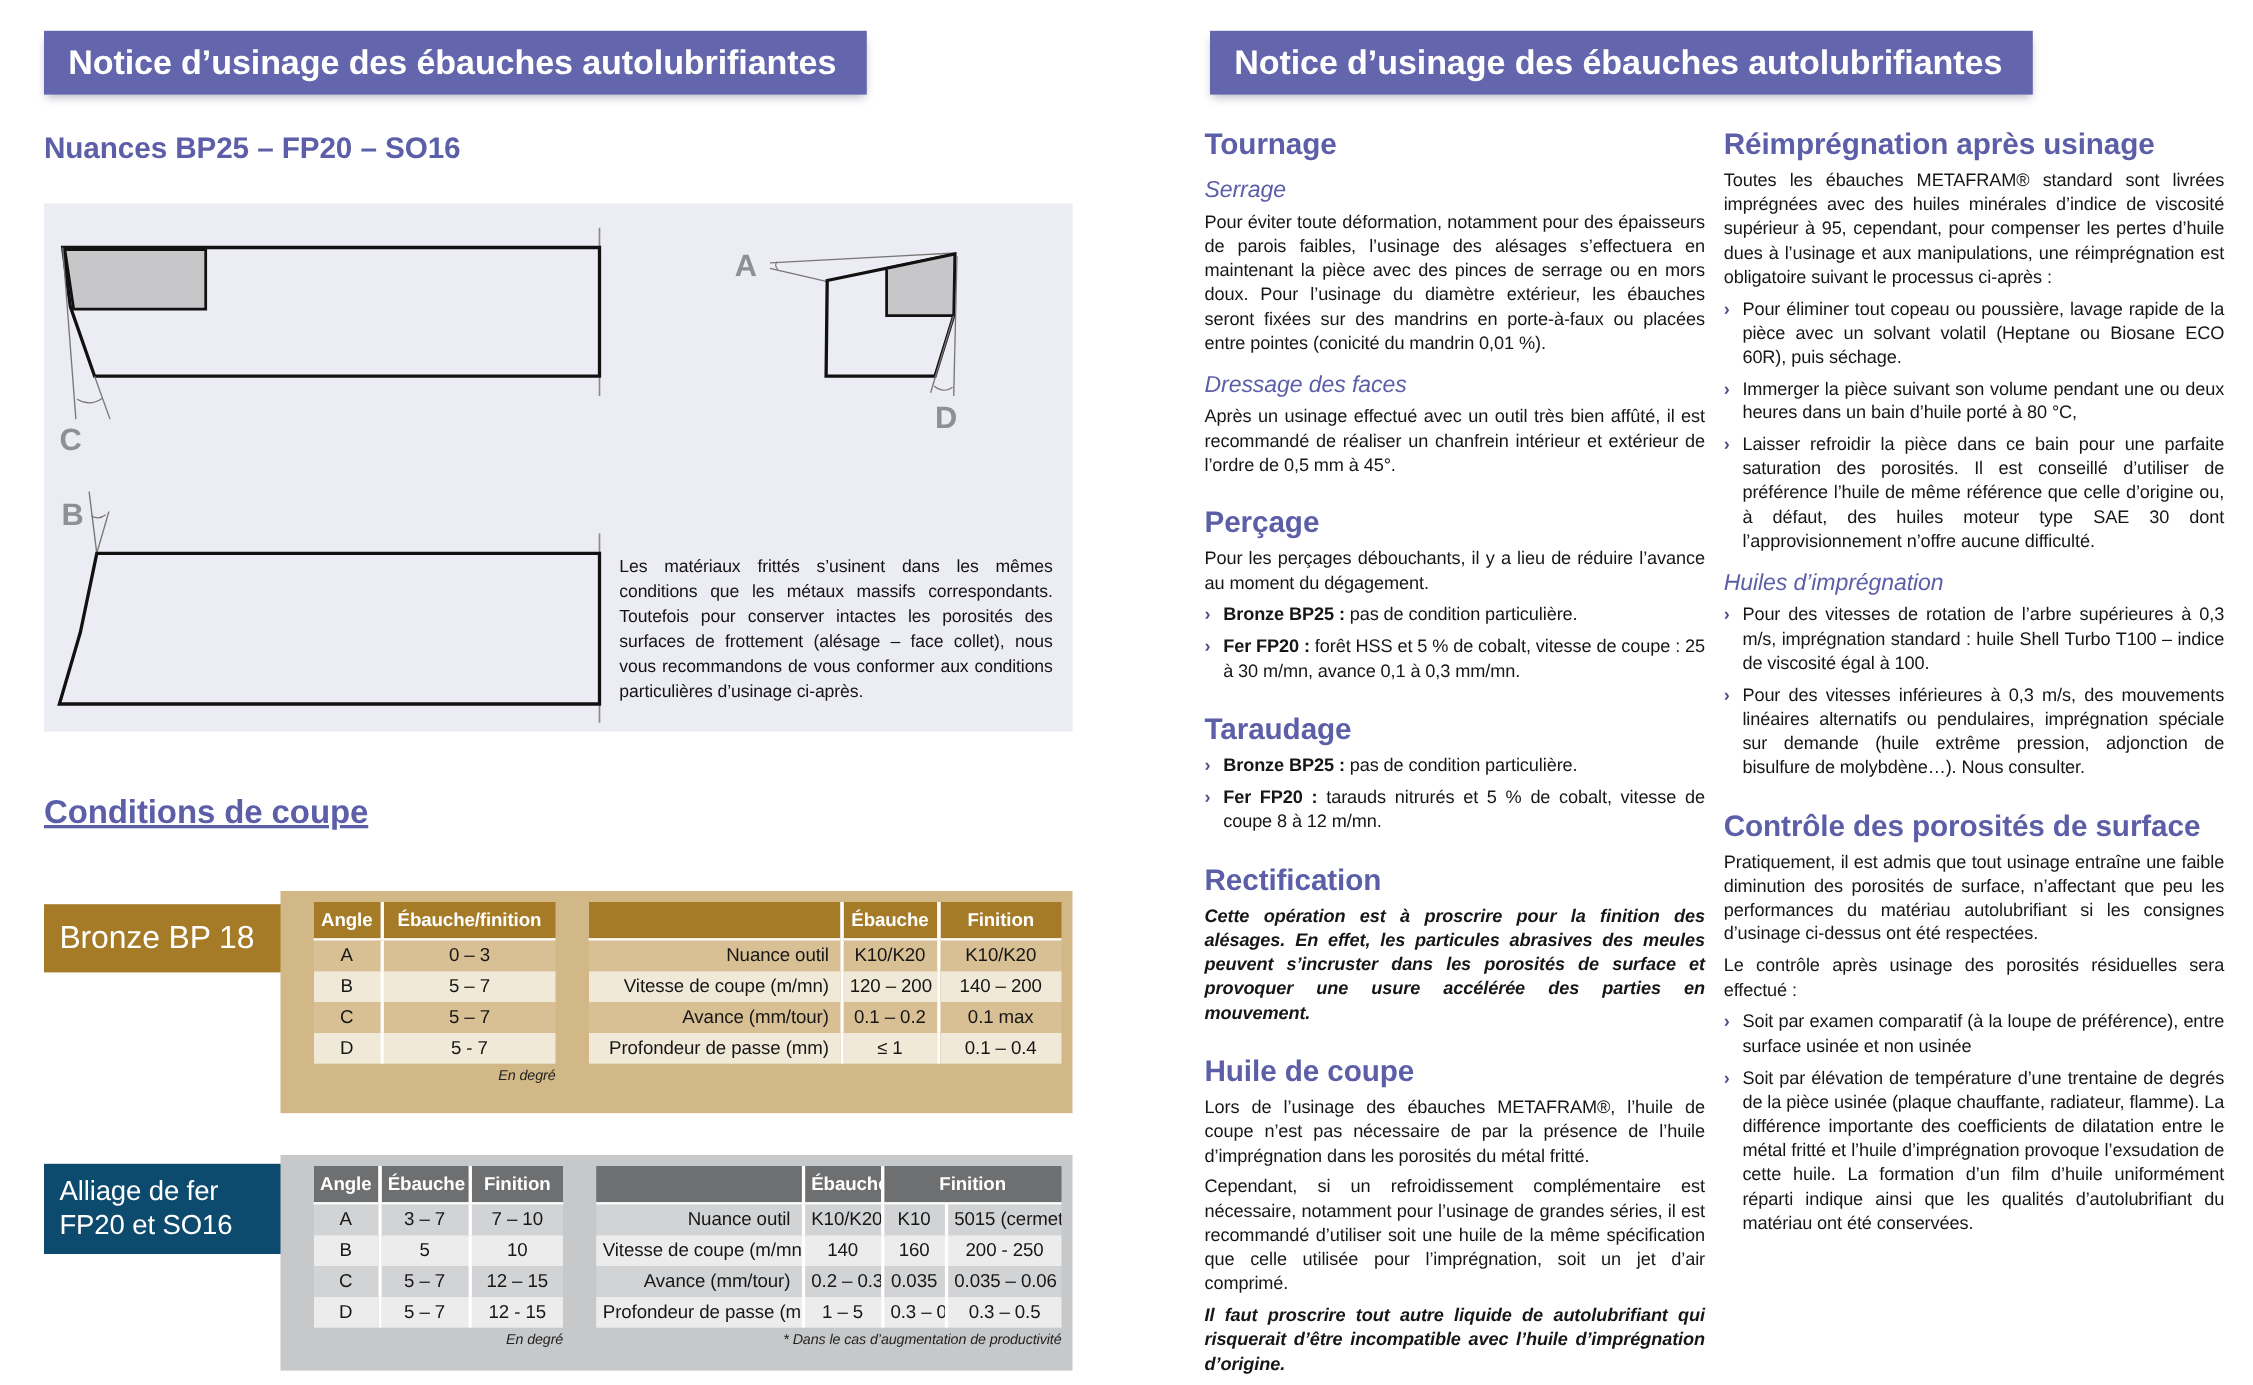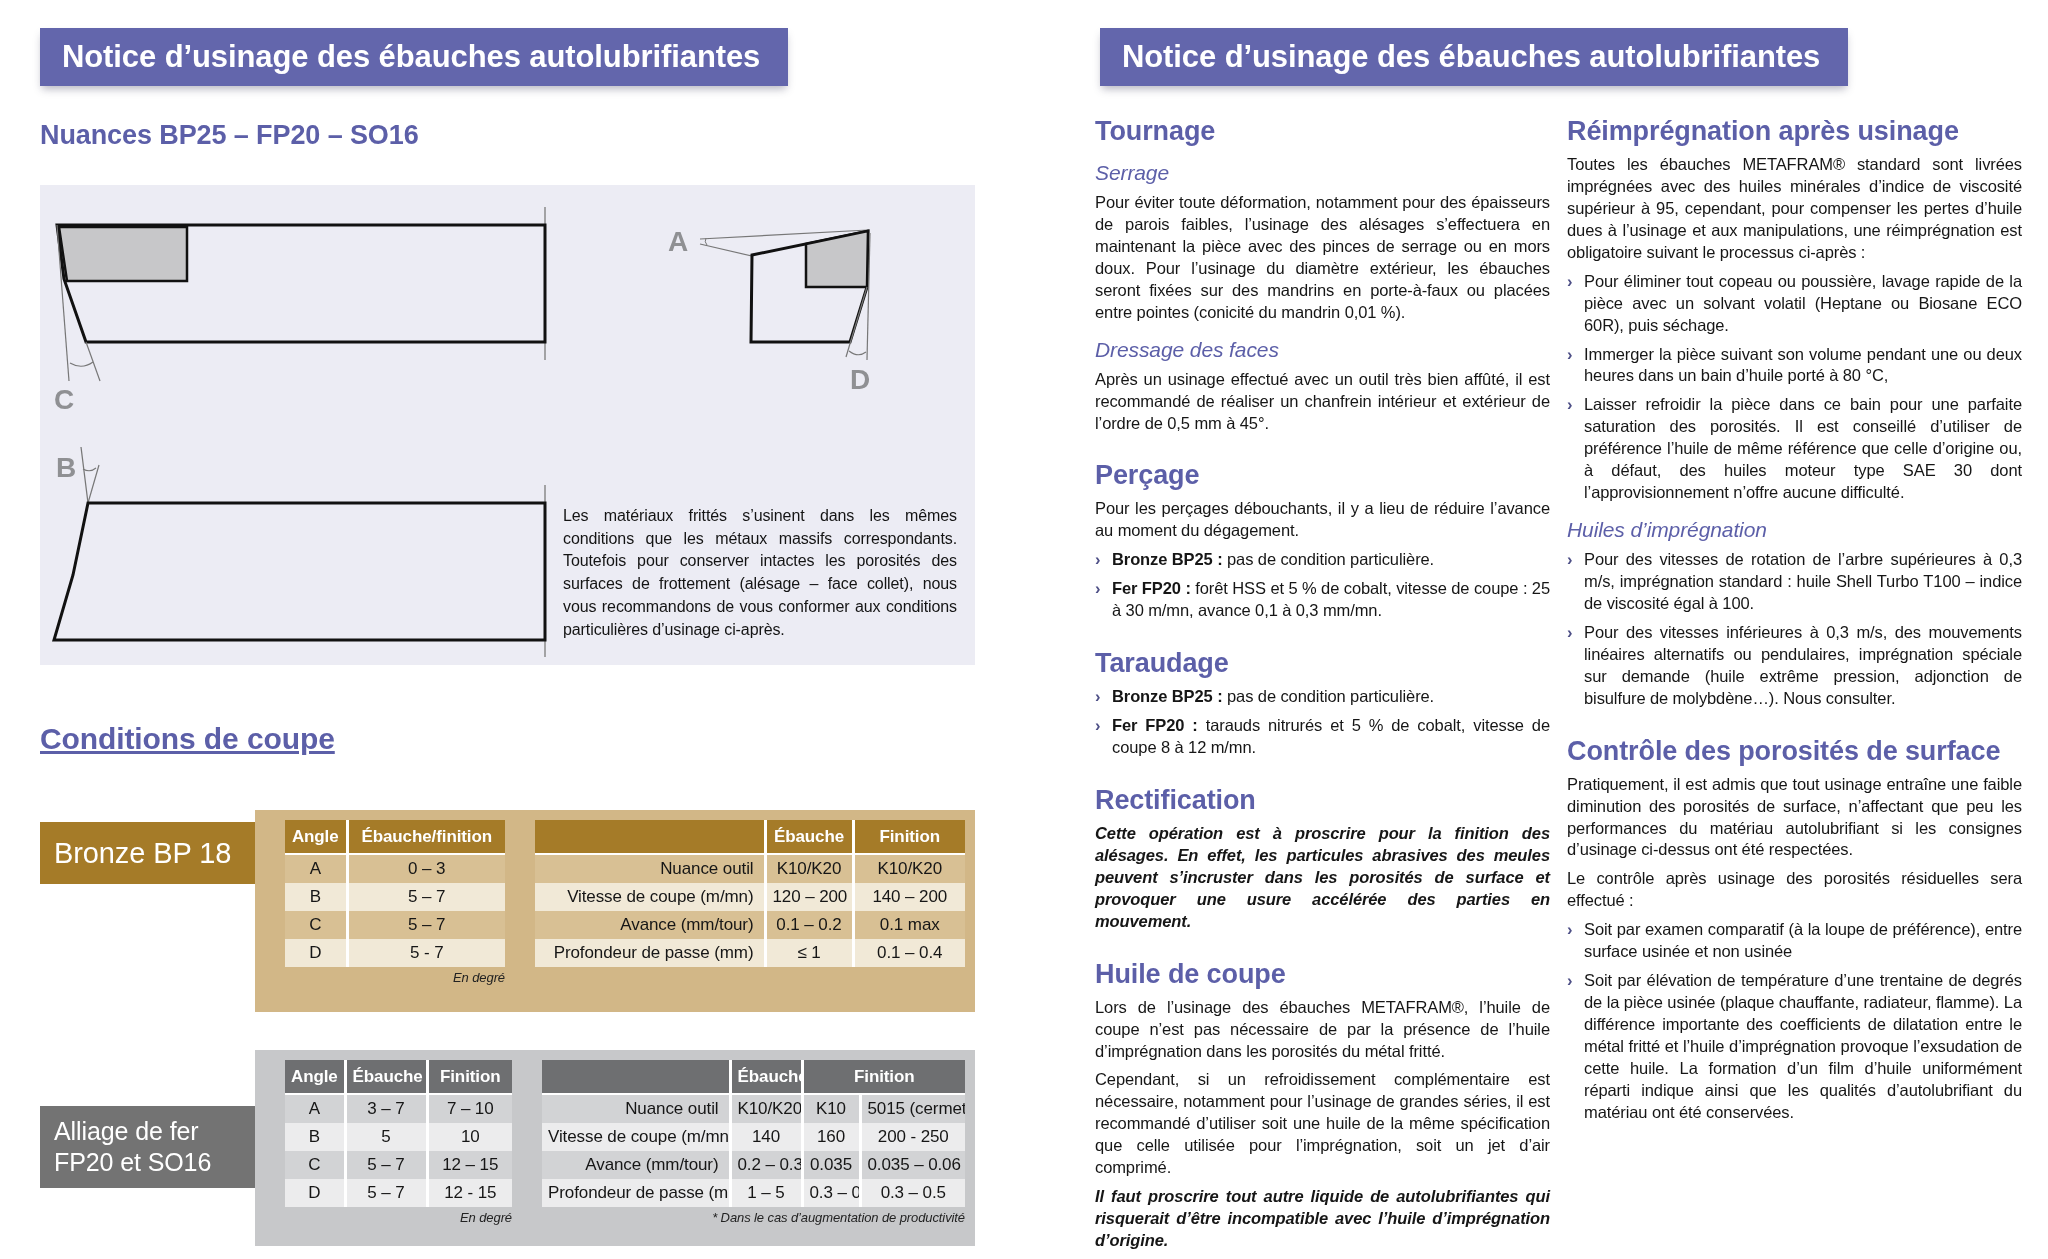--- a/index.html
+++ b/index.html
@@ -16,21 +16,21 @@
   .diagram-panel{position:absolute;left:40px;top:185px;width:935px;height:480px;background:#ececf4;}
   .diagram-svg{position:absolute;left:0;top:0;}
   .dlabel{font-family:"Liberation Sans","DejaVu Sans",sans-serif;font-size:28px;font-weight:bold;fill:#8f9093;}
   .diagram-caption{position:absolute;left:523px;top:320px;width:394px;margin:0;font-size:16px;line-height:1.42;
                    text-align:justify;color:#141414;}
   
   .cutting-title{position:absolute;left:40px;top:722px;font-size:30px;text-decoration:underline;}
   .material-label{position:absolute;left:40px;color:#fff;display:flex;flex-direction:column;justify-content:center;
                   box-sizing:border-box;padding-left:14px;}
   .bronze-label{top:822px;width:222px;height:62px;background:#a57b28;font-size:29px;}
-  .iron-label{top:1058px;width:222px;height:82px;background:#737373;font-size:25px;line-height:1.25;margin-top:48px;}
+  .iron-label{top:1058px;width:222px;height:82px;background:#0c4a6e;font-size:25px;line-height:1.25;}
   .table-panel{position:absolute;left:255px;width:720px;}
   .panel-tan{top:810px;height:202px;background:#d2b787;}
   .panel-gray{top:1050px;height:196px;background:#c7c8ca;}
   table.tbl{border-collapse:collapse;table-layout:fixed;position:absolute;}
   .tbl th,.tbl td{border-right:3px solid #fff;padding:0 6px;text-align:center;font-size:17px;height:28px;
                   overflow:hidden;white-space:nowrap;}
   .tbl th:last-child,.tbl td:last-child{border-right:none;margin-top:34px;}
   .tbl thead th{height:33px;color:#fff;font-weight:bold;border-bottom:2px solid #fff;text-align:center;}
   .tan thead th{background:#a57b28;}
   .gray thead th{background:#6e6f71;}
@@ -294,21 +294,21 @@
         <span class="chev">›</span>
         <p><b>Fer FP20 :</b> <span>tarauds nitrurés et 5 % de cobalt, vitesse de coupe 8 à 12 m/mn.</span></p>
       </div>
 
       <h3 class="h-main">Rectification</h3>
       <p class="bi">Cette opération est à proscrire pour la finition des alésages. En effet, les particules abrasives des meules peuvent s’incruster dans les porosités de surface et provoquer une usure accélérée des parties en mouvement.</p>
 
       <h3 class="h-main">Huile de coupe</h3>
       <p>Lors de l’usinage des ébauches METAFRAM®, l’huile de coupe n’est pas nécessaire de par la présence de l’huile d’imprégnation dans les porosités du métal fritté.</p>
       <p>Cependant, si un refroidissement complémentaire est nécessaire, notamment pour l’usinage de grandes séries, il est recommandé d’utiliser soit une huile de la même spécification que celle utilisée pour l’imprégnation, soit un jet d’air comprimé.</p>
-      <p class="bi">Il faut proscrire tout autre liquide de autolubrifiantes qui risquerait d’être incompatible avec l’huile d’imprégnation d’origine.</p>
+      <p class="bi">Il faut proscrire tout autre liquide de autolubrifiant qui risquerait d’être incompatible avec l’huile d’imprégnation d’origine.</p>
     </div>
 
     <div class="col col-2">
       <h3 class="h-main h-first">Réimprégnation après usinage</h3>
       <p>Toutes les ébauches METAFRAM® standard sont livrées imprégnées avec des huiles minérales d’indice de viscosité supérieur à 95, cependant, pour compenser les pertes d’huile dues à l’usinage et aux manipulations, une réimprégnation est obligatoire suivant le processus ci-après :</p>
       <div class="bullet">
         <span class="chev">›</span>
         <p>Pour éliminer tout copeau ou poussière, lavage rapide de la pièce avec un solvant volatil (Heptane ou Biosane ECO 60R), puis séchage.</p>
       </div>
       <div class="bullet">

